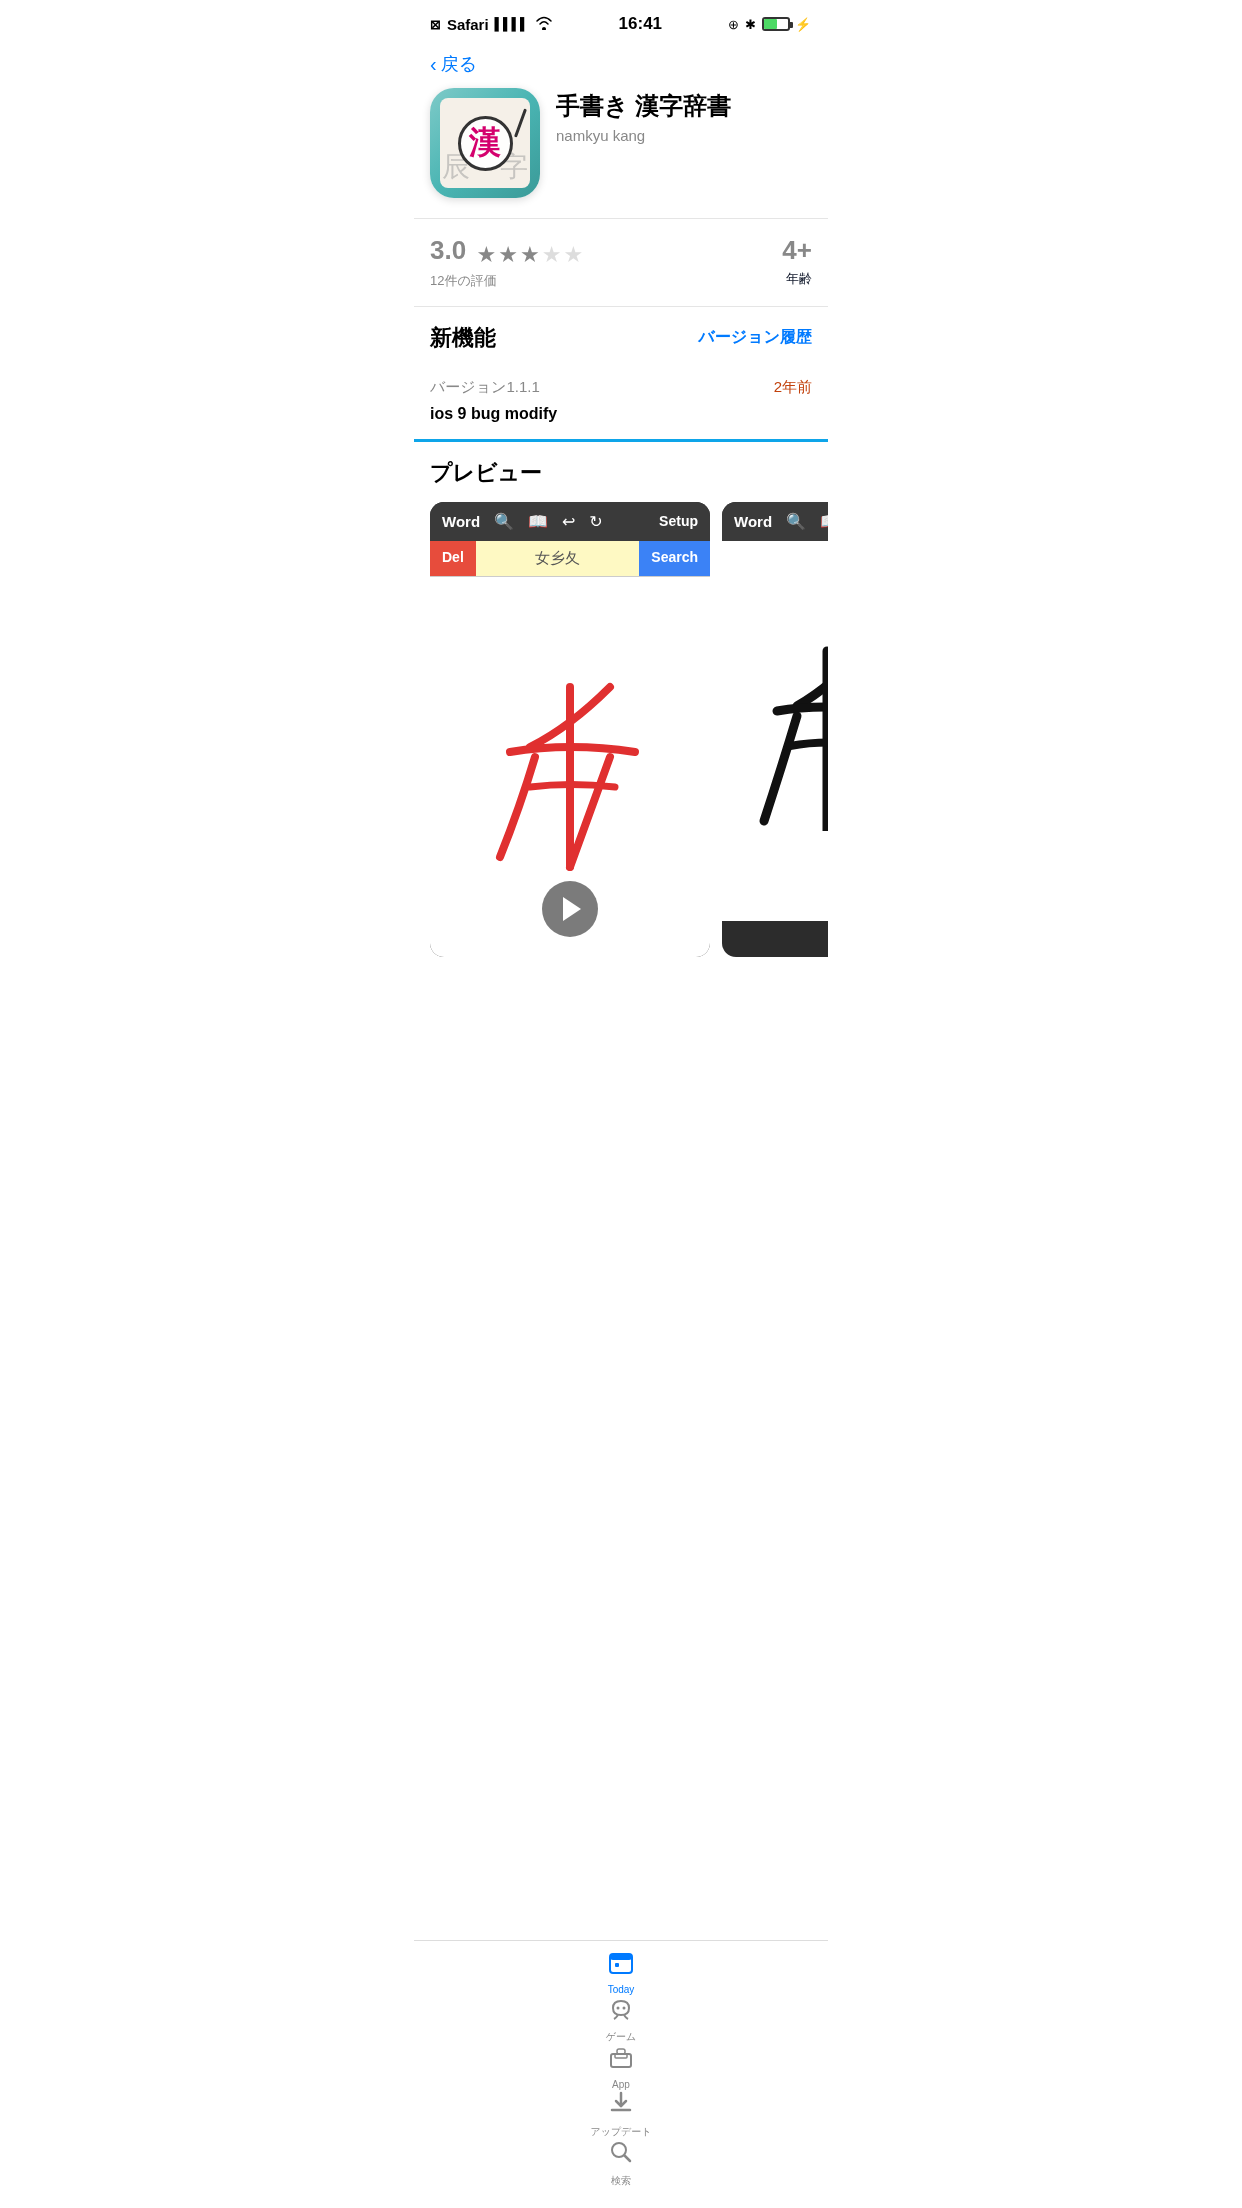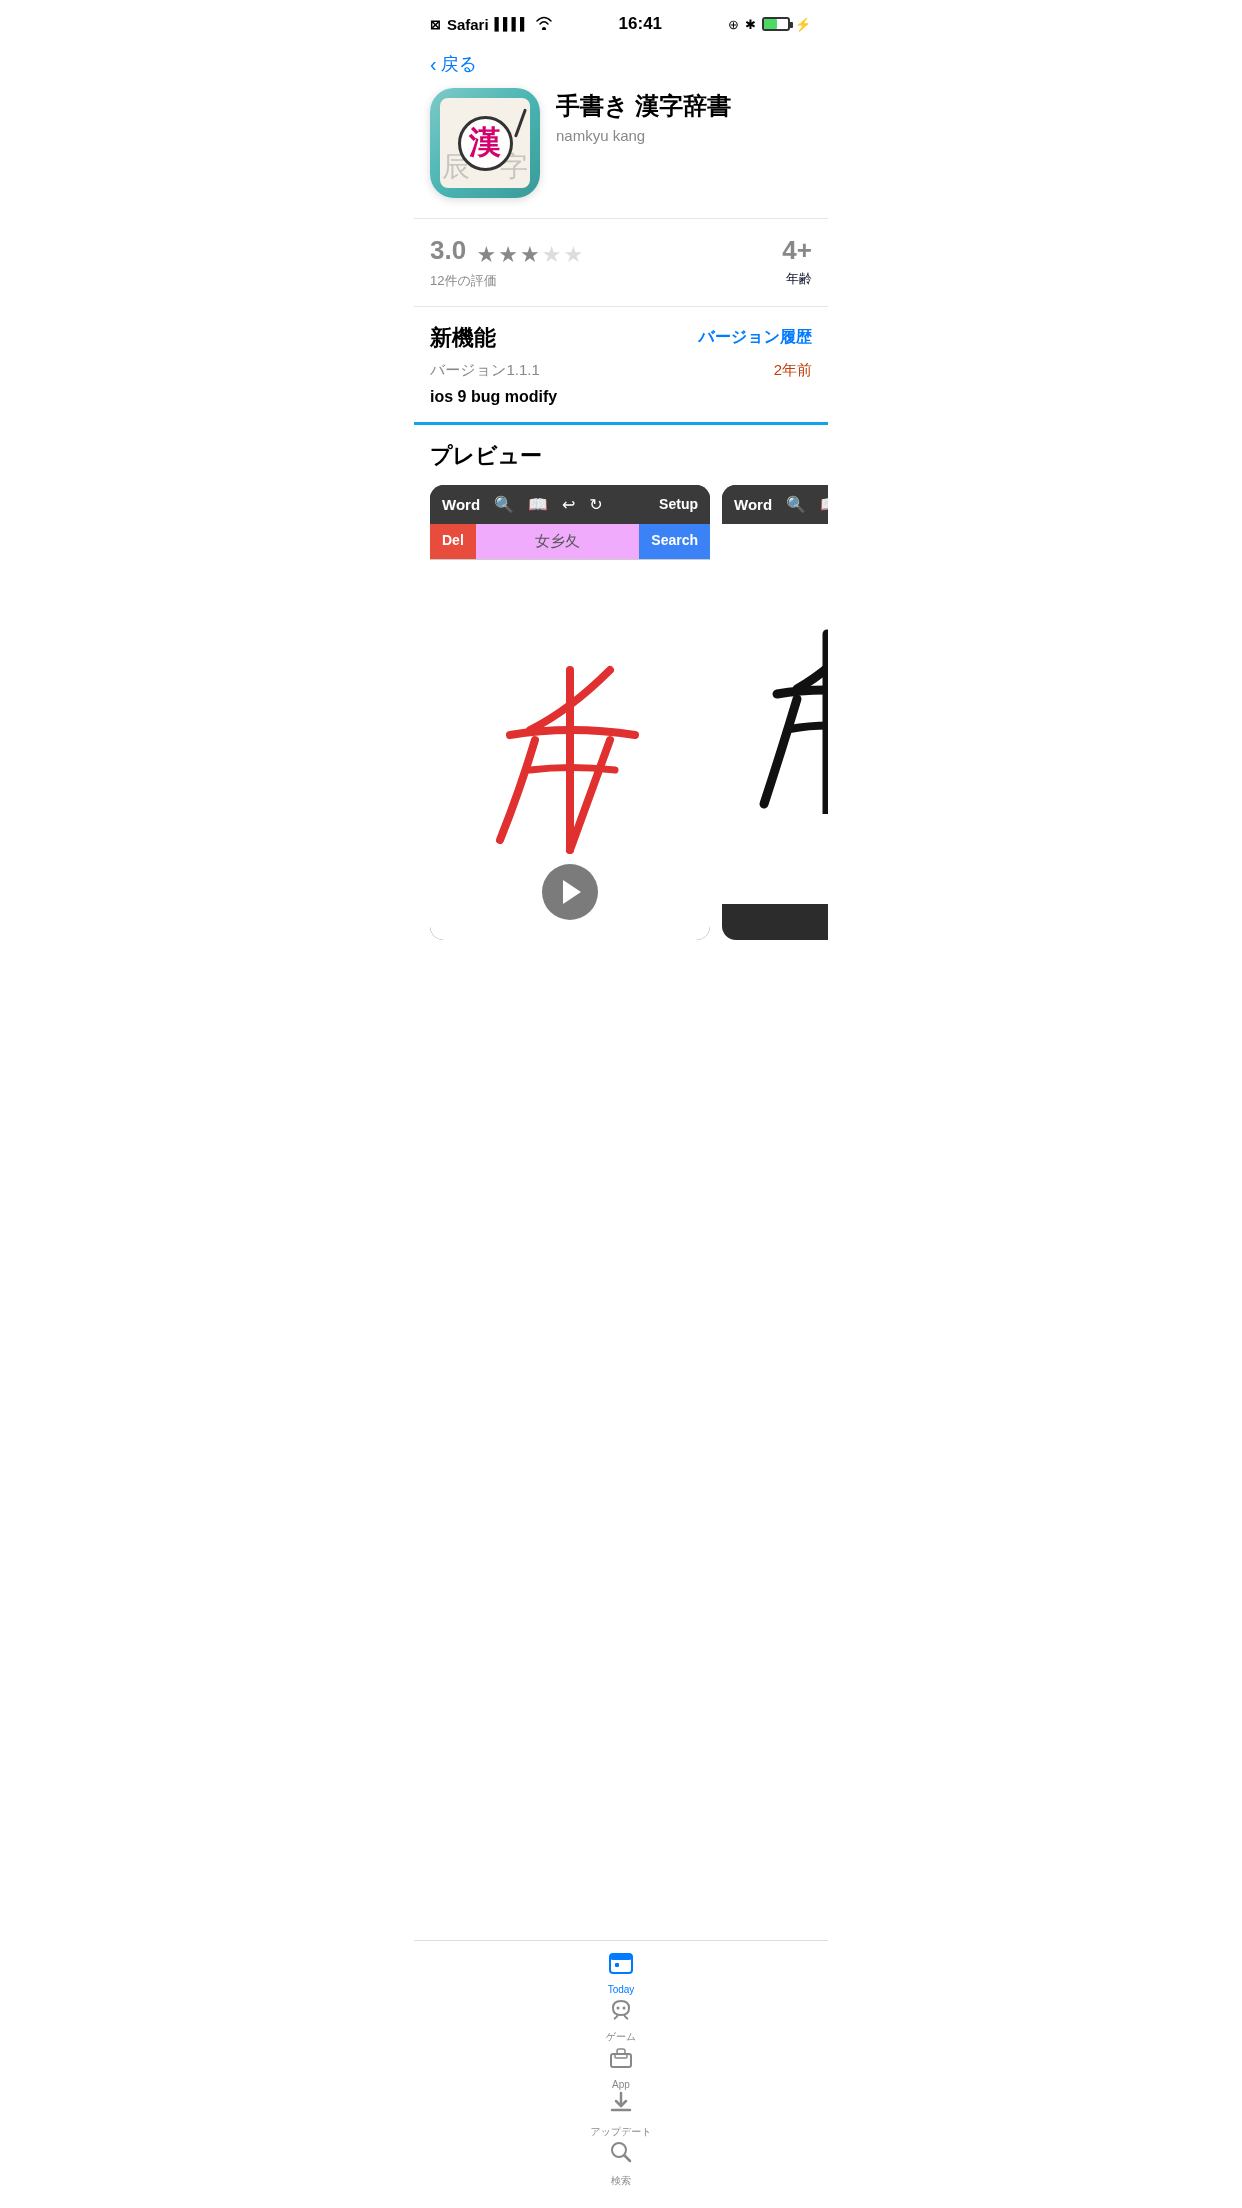--- a/index.html
+++ b/index.html
@@ -108,21 +108,21 @@
     .rating-right { text-align: right; }
     .age-badge { font-size: 26px; font-weight: 700; color: #888; }
     .age-label { font-size: 13px; color: #0f172a; margin-top: 4px; }
 
     
     .section {
       padding: 16px 16px;
       border-top: 1px solid #e5e5e5;
     }
     .section-header {
-      display: flex; justify-content: space-between; align-items: center; margin-bottom: 8px;
+      display: flex; justify-content: space-between; align-items: center; margin-bottom: 25px;
     }
     .section-title { font-size: 22px; font-weight: 800; color: #000; }
     .section-link { font-size: 16px; color: #007aff; cursor: pointer; font-weight: bold; }
     .version-row { display: flex; justify-content: space-between; margin-bottom: 8px; }
     .version-text { font-size: 15px; color: #888; }
     .version-date { font-size: 15px; color: #c2410c; }
     .change-notes { font-size: 16px; font-weight: 700; color: #000; margin-top: 4px; }
 
     
     .preview-section {
@@ -151,21 +151,21 @@
     .sc-icon { font-size: 16px; }
     .sc-setup { font-weight: 700; font-size: 14px; margin-left: auto; }
     .sc-input-row {
       display: flex; background: #fff; border-bottom: 1px solid #ccc;
     }
     .sc-del {
       background: #e74c3c; color: #fff; padding: 8px 12px; font-size: 14px; font-weight: 700;
     }
     .sc-text-input {
       flex: 1; padding: 8px; font-size: 15px; text-align: center; color: #555;
-      background: #f0abfc;
+      background: #fef9c3;
     }
     .sc-search {
       background: #3b82f6; color: #fff; padding: 8px 12px; font-size: 14px; font-weight: 700;
     }
     .sc-canvas {
       background: #fff; height: 380px; position: relative; display: flex; align-items: center; justify-content: center;
     }
     .play-btn {
       position: absolute; bottom: 20px; left: 50%; transform: translateX(-50%);
       width: 56px; height: 56px; background: rgba(100,100,100,0.85); border-radius: 50%;

